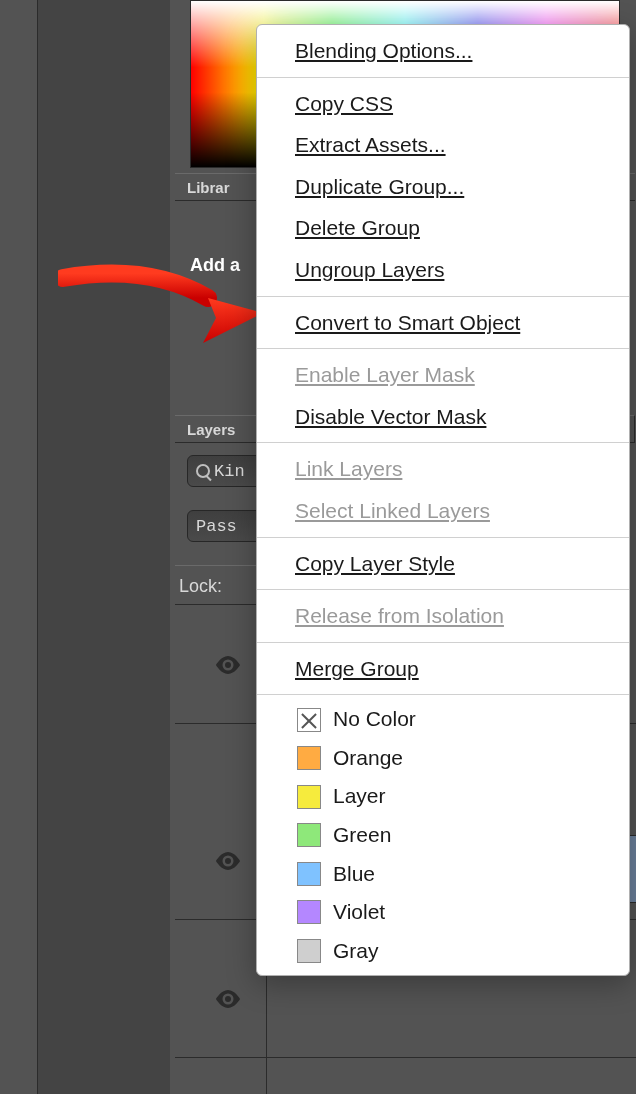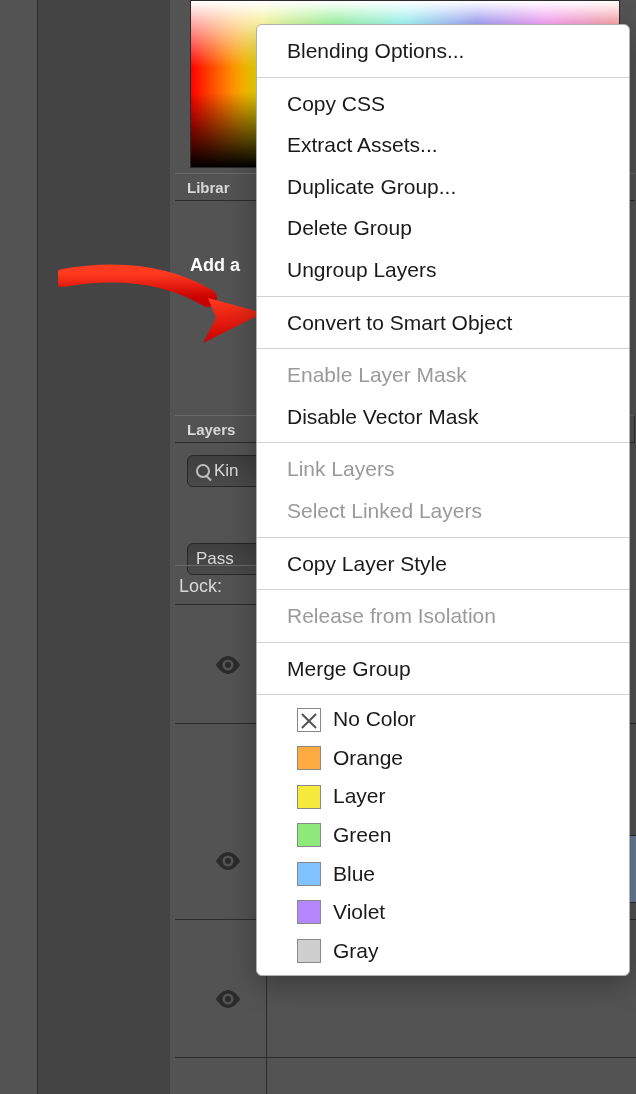--- a/index.html
+++ b/index.html
@@ -82,23 +82,24 @@
     position: absolute;
     left: 187px;
     height: 32px;
     background: linear-gradient(#3f3f3f,#4a4a4a);
     border: 1px solid #272727;
     border-radius: 6px;
     color: #d8d8d8;
     font-size: 17px;
     display: flex; align-items: center;
     padding: 0 8px;
+    font-family: Liberation Mono, monospace;
   }
   .kind-field { top: 455px; width: 75px; }
-  .pass-field { top: 510px; width: 75px; margin-top: 33px; }
+  .pass-field { top: 510px; width: 75px; }
   .kind-field .mag {
     width: 14px; height: 14px; border: 2px solid #bfbfbf; border-radius: 50%;
     position: relative; margin-right: 4px;
   }
   .kind-field .mag::after {
     content:""; position:absolute; width:7px; height:2px; background:#bfbfbf;
     bottom:-3px; right:-4px; transform: rotate(45deg);
   }
 
   .lock-row {
@@ -157,23 +158,24 @@
     width: 374px;
     background: #ffffff;
     border: 1px solid #b0b0b0;
     border-radius: 6px;
     box-shadow: 0 8px 30px rgba(0,0,0,.3);
     padding: 5px 0;
     font-size: 21px;
     color: #1a1a1a;
   }
   .menu-item {
-    padding: 4px 30px;
+    padding: 4px 38px;
     white-space: nowrap;
     line-height: 1.6;
+    text-decoration: underline;
   }
   .menu-item.disabled { color: #9a9a9a; }
   .menu-sep {
     height: 1px; background: #d0d0d0;
     margin: 5px 0;
   }
   .color-row {
     display: flex; align-items: center;
     padding: 3px 40px;
     line-height: 1.55;

